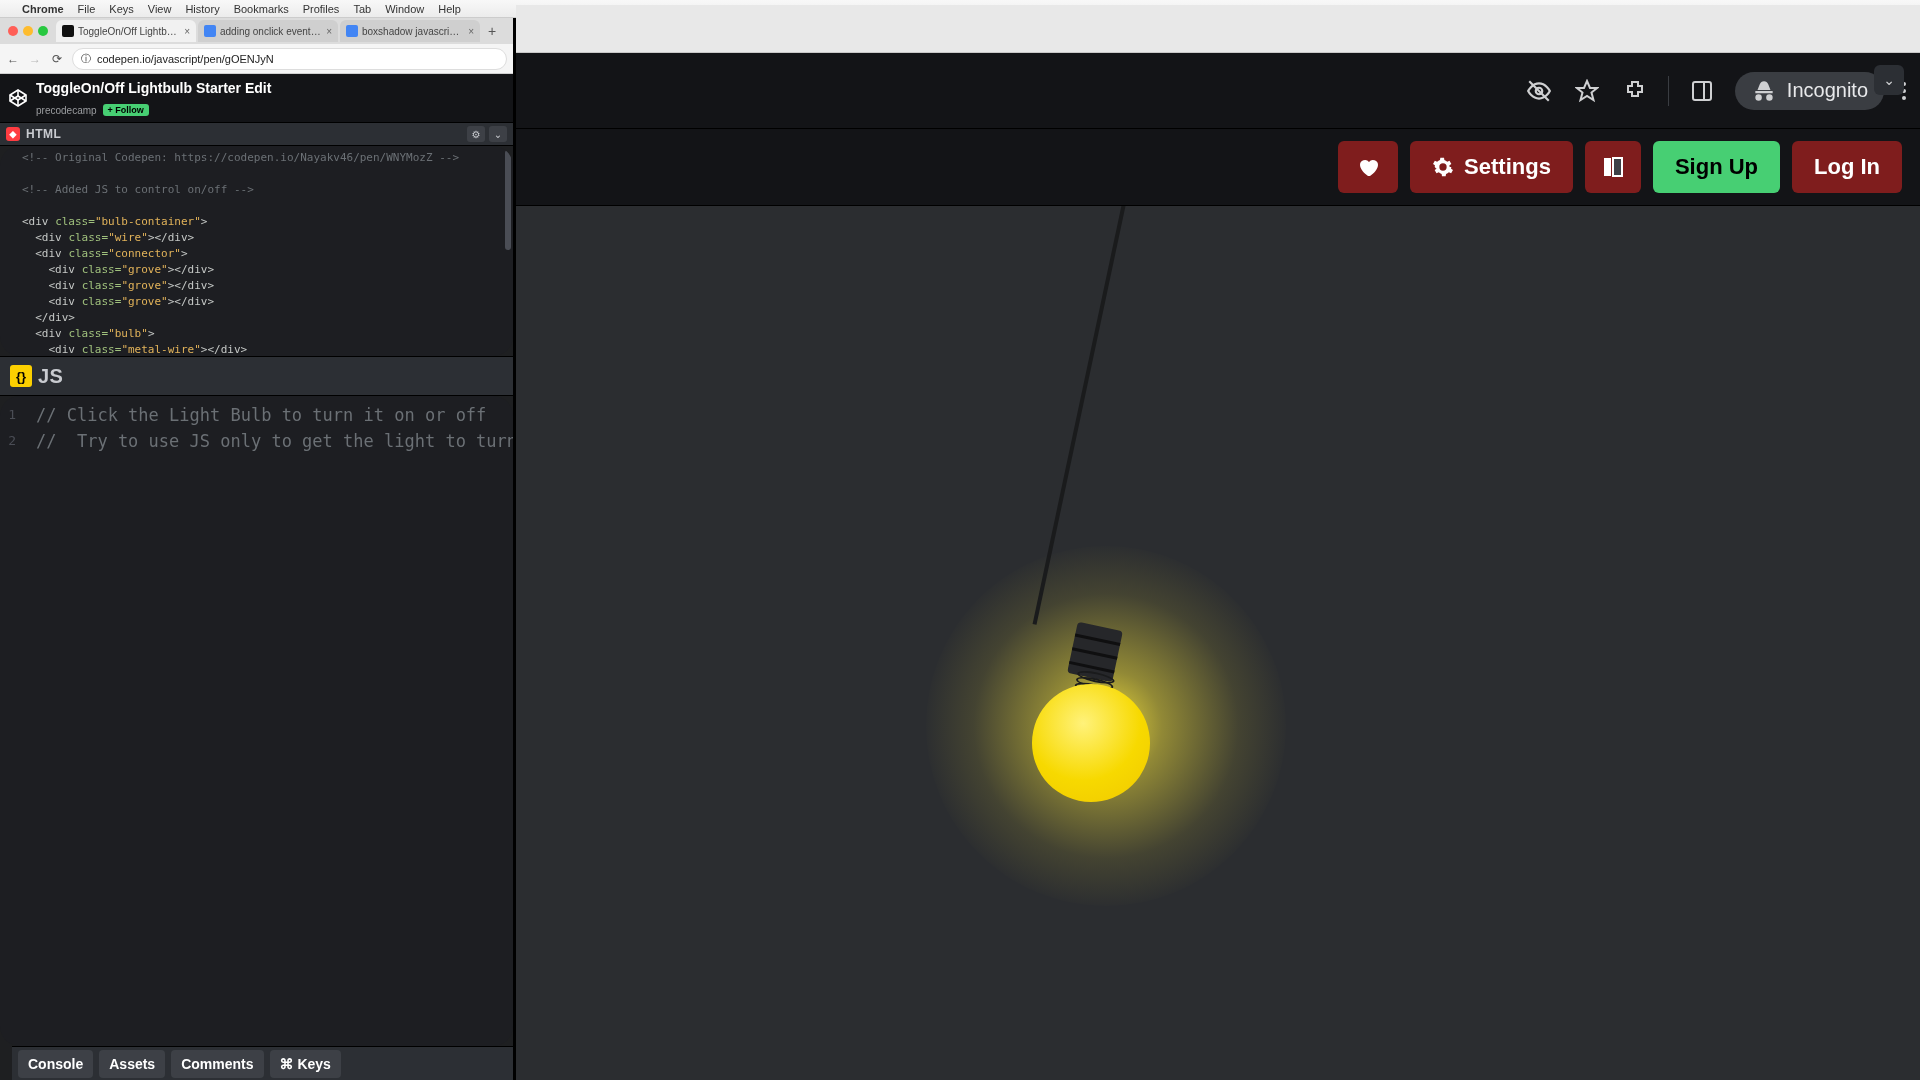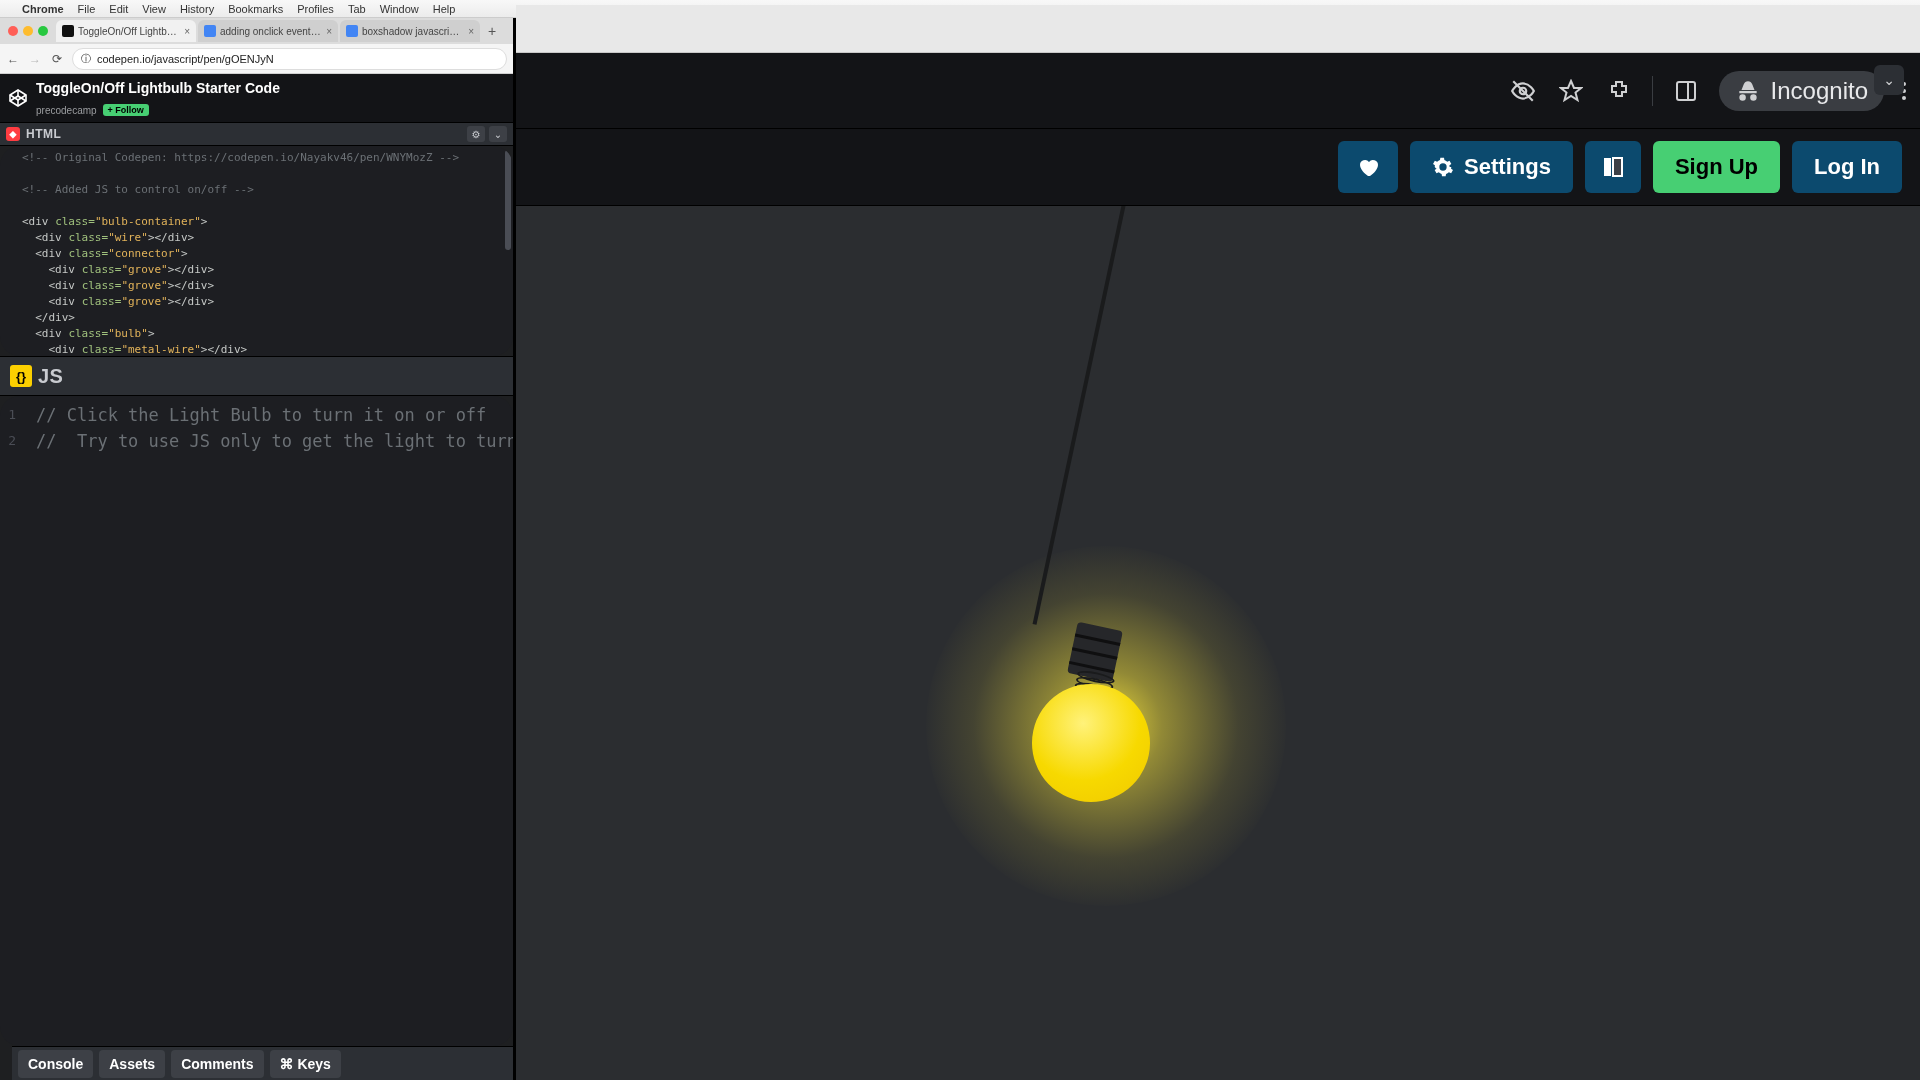--- a/index.html
+++ b/index.html
@@ -75,31 +75,31 @@
 
 .right-pane { position: absolute; left: 516px; right: 0; top: 5px; bottom: 0; background: #151618; display: flex; flex-direction: column; }
 
 
 .rp-topbar { height: 48px; background: #e8e8e8; border-bottom: 1px solid #c8c8c8; }
 
 
 .rp-toolbar { height: 75px; background: #131417; display: flex; align-items: center; justify-content: flex-end; padding: 0 14px; gap: 18px; }
 .tb-ico { width: 30px; height: 30px; color: #cfd0d2; display: flex; align-items: center; justify-content: center; }
 .collapse-ico { width: 30px; height: 30px; background: #3a3d42; border-radius: 6px; display: flex; align-items: center; justify-content: center; color: #cfd0d2; }
-.incog-chip { display: flex; align-items: center; gap: 10px; background: #3a3d42; border-radius: 20px; padding: 6px 16px; color: #e8e9eb; font-size: 24px; }
+.incog-chip { display: flex; align-items: center; gap: 10px; background: #3a3d42; border-radius: 20px; padding: 6px 16px; color: #e8e9eb; font-size: 20px; }
 .incog-ico { width: 26px; height: 26px; }
 .tb-divider { width: 1px; height: 30px; background: #3a3d42; }
 .devtools-chip { width: 30px; height: 30px; display:flex; align-items:center; justify-content:center; }
 .kebab { color: #cfd0d2; font-size: 22px; line-height: 6px; display: flex; flex-direction: column; gap: 3px; align-items: center; }
 .kebab span { width: 4px; height: 4px; background: #cfd0d2; border-radius: 50%; }
 .dropdown-chip { position: absolute; right: 14px; top: 58px; width: 30px; height: 30px; background: #2c2f34; border-radius: 6px; display: flex; align-items: center; justify-content: center; color: #cfd0d2; font-size: 14px; }
 
 
 .cp-bigheader { height: 78px; background: #131417; display: flex; align-items: center; justify-content: flex-end; padding: 0 18px; gap: 12px; border-top: 1px solid #000; border-bottom: 1px solid #000; }
-.cp-btn { height: 52px; background: #0c4a6e; color: #fff; font-size: 22px; font-weight: 600; border-radius: 6px; display: flex; align-items: center; justify-content: center; padding: 0 22px; gap: 10px; }
+.cp-btn { height: 52px; background: #7f1d1d; color: #fff; font-size: 22px; font-weight: 600; border-radius: 6px; display: flex; align-items: center; justify-content: center; padding: 0 22px; gap: 10px; }
 .cp-btn-heart { width: 60px; padding: 0; }
 .cp-btn-view { width: 56px; padding: 0; }
 .cp-btn-signup { background: #47cf73; color: #000000; }
 
 
 .preview { flex: 1; background: #2b2d30; position: relative; overflow: hidden; }
 .bulb-glow { position: absolute; left: 410px; top: 340px; width: 360px; height: 360px; border-radius: 50%; background: radial-gradient(circle, rgba(247,228,60,0.95) 0%, rgba(247,228,60,0.5) 22%, rgba(247,228,60,0.12) 52%, rgba(43,45,48,0) 72%); pointer-events: none; }
 .wire { position: absolute; left: 608px; top: -12px; width: 4px; height: 440px; background: #1a1b1c; transform-origin: top center; transform: rotate(12deg); }
 .connector { position: absolute; left: 556px; top: 420px; width: 46px; height: 52px; background: #26272a; border-radius: 4px; transform: rotate(12deg); }
 .connector::before, .connector::after { content: ""; position: absolute; left: 0; right: 0; height: 3px; background: #0f0f10; }
@@ -110,21 +110,21 @@
 .bulb { position: absolute; left: 516px; top: 478px; width: 118px; height: 118px; border-radius: 50%; background: radial-gradient(circle at 40% 35%, #fff27a, #f7d900 55%, #efc700); transform: rotate(12deg); }
 
 </style>
 </head>
 <body>
 
 <div class="mac-menubar">
   <span class="apple"></span>
   <span class="app-name">Chrome</span>
   <span>File</span>
-  <span>Edit</span>
+  <span>Keys</span>
   <span>View</span>
   <span>History</span>
   <span>Bookmarks</span>
   <span>Profiles</span>
   <span>Tab</span>
   <span>Window</span>
   <span>Help</span>
 </div>
 
 <div class="left-pane">
@@ -165,21 +165,21 @@
 
   <div class="cp-header-sm">
     <svg class="cp-logo-sm" viewBox="0 0 100 100" fill="none" stroke="#fff" stroke-width="8">
         <polygon points="50,10 90,35 90,65 50,90 10,65 10,35"></polygon>
         <polyline points="10,35 50,60 90,35"></polyline>
         <polyline points="10,65 50,40 90,65"></polyline>
         <line x1="50" y1="10" x2="50" y2="40"></line>
         <line x1="50" y1="60" x2="50" y2="90"></line>
       </svg>
     <div>
-      <div class="cp-title-sm">ToggleOn/Off Lightbulb Starter Code</div>
+      <div class="cp-title-sm">ToggleOn/Off Lightbulb Starter Edit</div>
       <div class="cp-sub-sm">
         <span class="cp-author-sm">precodecamp</span>
         <span class="follow-sm">+ Follow</span>
       </div>
     </div>
   </div>
 
   <div class="panel-header">
     <div class="lang-badge html-badge">◆</div>
     <span class="panel-title">HTML</span>

